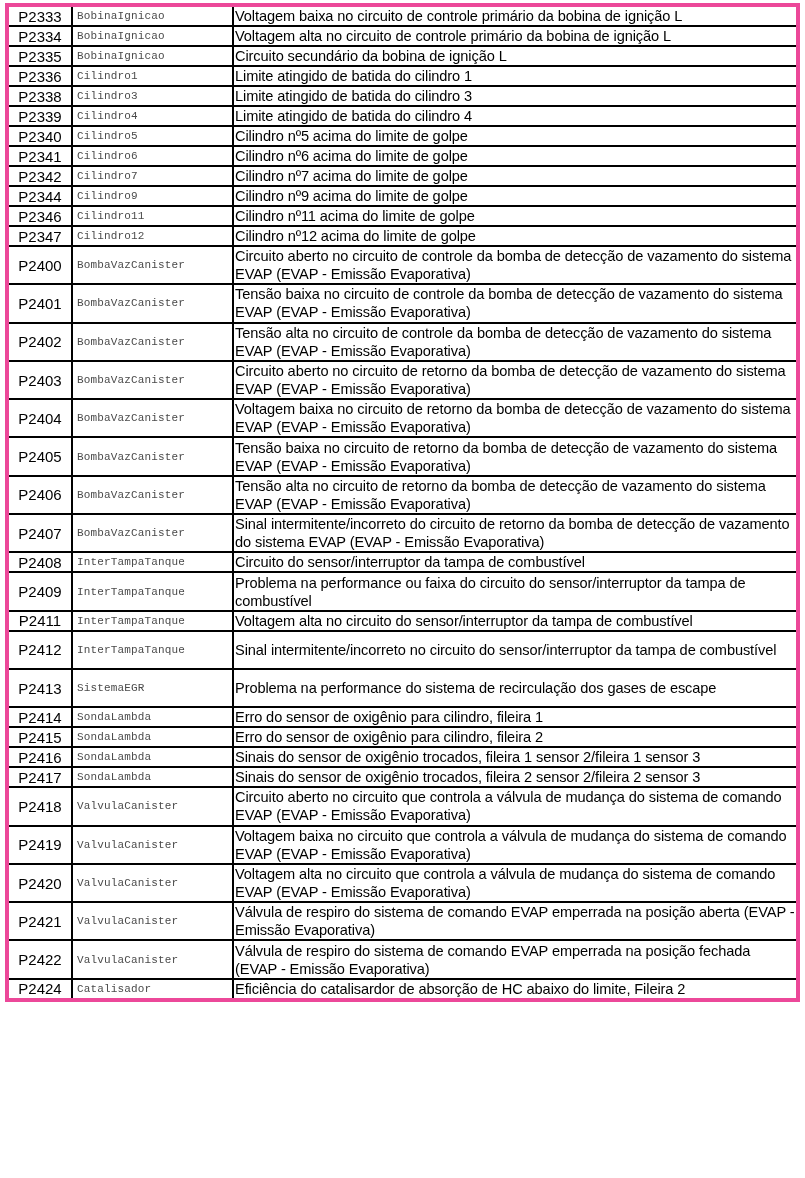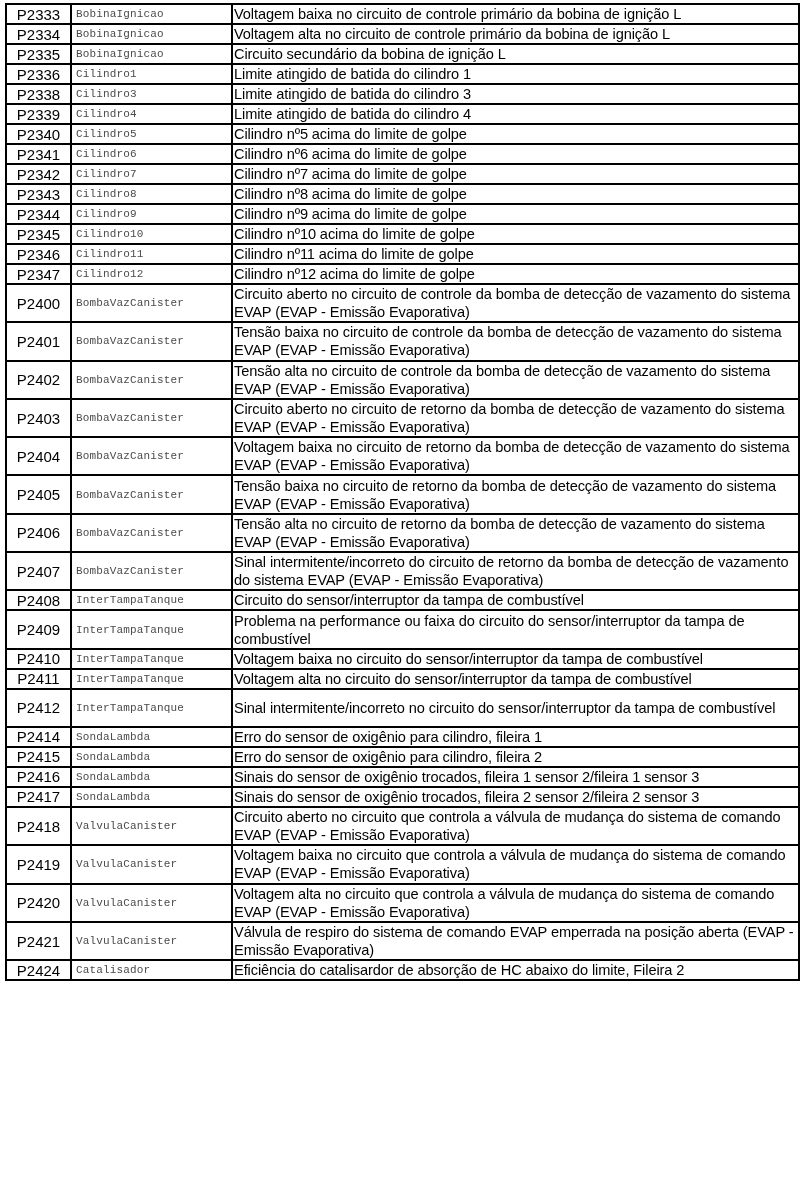--- a/index.html
+++ b/index.html
@@ -13,21 +13,21 @@
     position: relative;
     overflow: hidden;
   }
   .dtc-table {
     position: absolute;
     left: 5px;
     top: 3px;
     width: 795px;
     border-collapse: collapse;
     table-layout: fixed;
-    border: 2px solid #ec4899;
+    border: 4px solid #ec4899;
   }
   .dtc-table td {
     border: 2px solid #000;
     padding: 0 3px 0 3px;
     vertical-align: middle;
     overflow: hidden;
   }
   .dtc-table tr.single td { height: 17.7px; }
   .dtc-table tr.double td { height: 36.3px; }
   .col-code { width: 65px; }
@@ -109,35 +109,25 @@
       <td class="cell-code">P2341</td>
       <td class="cell-comp">Cilindro6</td>
       <td class="cell-desc">Cilindro nº6 acima do limite de golpe</td>
     </tr>
       <tr class="single" style="">
       <td class="cell-code">P2342</td>
       <td class="cell-comp">Cilindro7</td>
       <td class="cell-desc">Cilindro nº7 acima do limite de golpe</td>
     </tr>
       <tr class="single" style="">
-      <td class="cell-code">P2343</td>
-      <td class="cell-comp">Cilindro8</td>
-      <td class="cell-desc">Cilindro nº8 acima do limite de golpe</td>
-    </tr>
-      <tr class="single" style="">
       <td class="cell-code">P2344</td>
       <td class="cell-comp">Cilindro9</td>
       <td class="cell-desc">Cilindro nº9 acima do limite de golpe</td>
     </tr>
       <tr class="single" style="">
-      <td class="cell-code">P2345</td>
-      <td class="cell-comp">Cilindro10</td>
-      <td class="cell-desc">Cilindro nº10 acima do limite de golpe</td>
-    </tr>
-      <tr class="single" style="">
       <td class="cell-code">P2346</td>
       <td class="cell-comp">Cilindro11</td>
       <td class="cell-desc">Cilindro nº11 acima do limite de golpe</td>
     </tr>
       <tr class="single" style="">
       <td class="cell-code">P2347</td>
       <td class="cell-comp">Cilindro12</td>
       <td class="cell-desc">Cilindro nº12 acima do limite de golpe</td>
     </tr>
       <tr class="double" style="">
@@ -184,34 +174,34 @@
       <td class="cell-code">P2408</td>
       <td class="cell-comp">InterTampaTanque</td>
       <td class="cell-desc">Circuito do sensor/interruptor da tampa de combustível</td>
     </tr>
       <tr class="double" style="">
       <td class="cell-code">P2409</td>
       <td class="cell-comp">InterTampaTanque</td>
       <td class="cell-desc">Problema na performance ou faixa do circuito do sensor/interruptor da tampa de combustível</td>
     </tr>
       <tr class="single" style="">
-      <td class="cell-code">P2410</td>
-      <td class="cell-comp">InterTampaTanque</td>
-      <td class="cell-desc">Voltagem baixa no circuito do sensor/interruptor da tampa de combustível</td>
-    </tr>
-      <tr class="single" style="">
       <td class="cell-code">P2411</td>
       <td class="cell-comp">InterTampaTanque</td>
       <td class="cell-desc">Voltagem alta no circuito do sensor/interruptor da tampa de combustível</td>
     </tr>
       <tr class="double" style="">
       <td class="cell-code">P2412</td>
       <td class="cell-comp">InterTampaTanque</td>
       <td class="cell-desc">Sinal intermitente/incorreto no circuito do sensor/interruptor da tampa de combustível</td>
     </tr>
+      <tr class="double" style="">
+      <td class="cell-code">P2413</td>
+      <td class="cell-comp">SistemaEGR</td>
+      <td class="cell-desc">Problema na performance do sistema de recirculação dos gases de escape</td>
+    </tr>
       <tr class="single" style="">
       <td class="cell-code">P2414</td>
       <td class="cell-comp">SondaLambda</td>
       <td class="cell-desc">Erro do sensor de oxigênio para cilindro, fileira 1</td>
     </tr>
       <tr class="single" style="">
       <td class="cell-code">P2415</td>
       <td class="cell-comp">SondaLambda</td>
       <td class="cell-desc">Erro do sensor de oxigênio para cilindro, fileira 2</td>
     </tr>
@@ -237,20 +227,25 @@
     </tr>
       <tr class="double" style="">
       <td class="cell-code">P2420</td>
       <td class="cell-comp">ValvulaCanister</td>
       <td class="cell-desc">Voltagem alta no circuito que controla a válvula de mudança do sistema de comando EVAP (EVAP - Emissão Evaporativa)</td>
     </tr>
       <tr class="double" style="">
       <td class="cell-code">P2421</td>
       <td class="cell-comp">ValvulaCanister</td>
       <td class="cell-desc">Válvula de respiro do sistema de comando EVAP emperrada na posição aberta (EVAP - Emissão Evaporativa)</td>
+    </tr>
+      <tr class="double" style="">
+      <td class="cell-code">P2422</td>
+      <td class="cell-comp">ValvulaCanister</td>
+      <td class="cell-desc">Válvula de respiro do sistema de comando EVAP emperrada na posição fechada (EVAP - Emissão Evaporativa)</td>
     </tr>
       <tr class="single" style="">
       <td class="cell-code">P2424</td>
       <td class="cell-comp">Catalisador</td>
       <td class="cell-desc">Eficiência do catalisardor de absorção de HC abaixo do limite, Fileira 2</td>
     </tr>
     </tbody>
 </table>
 
 </body></html>

